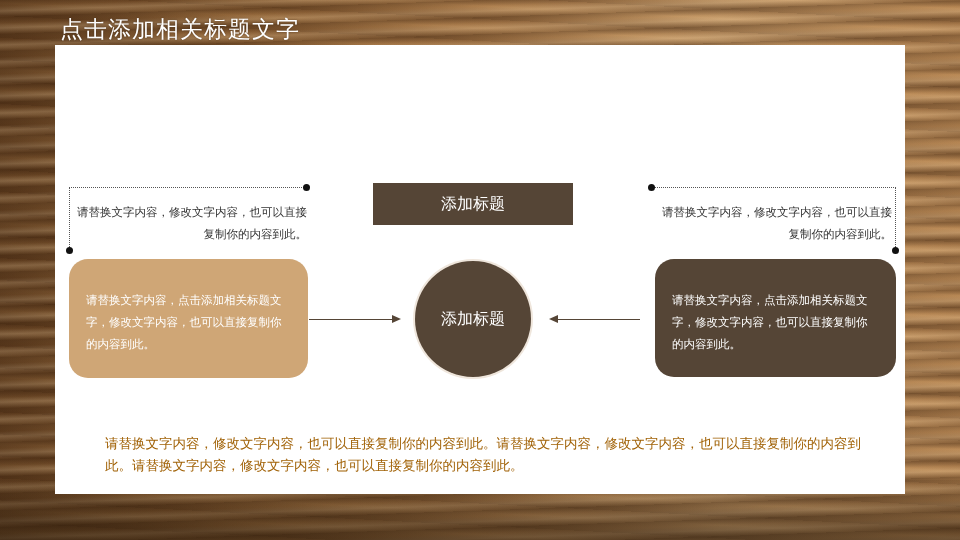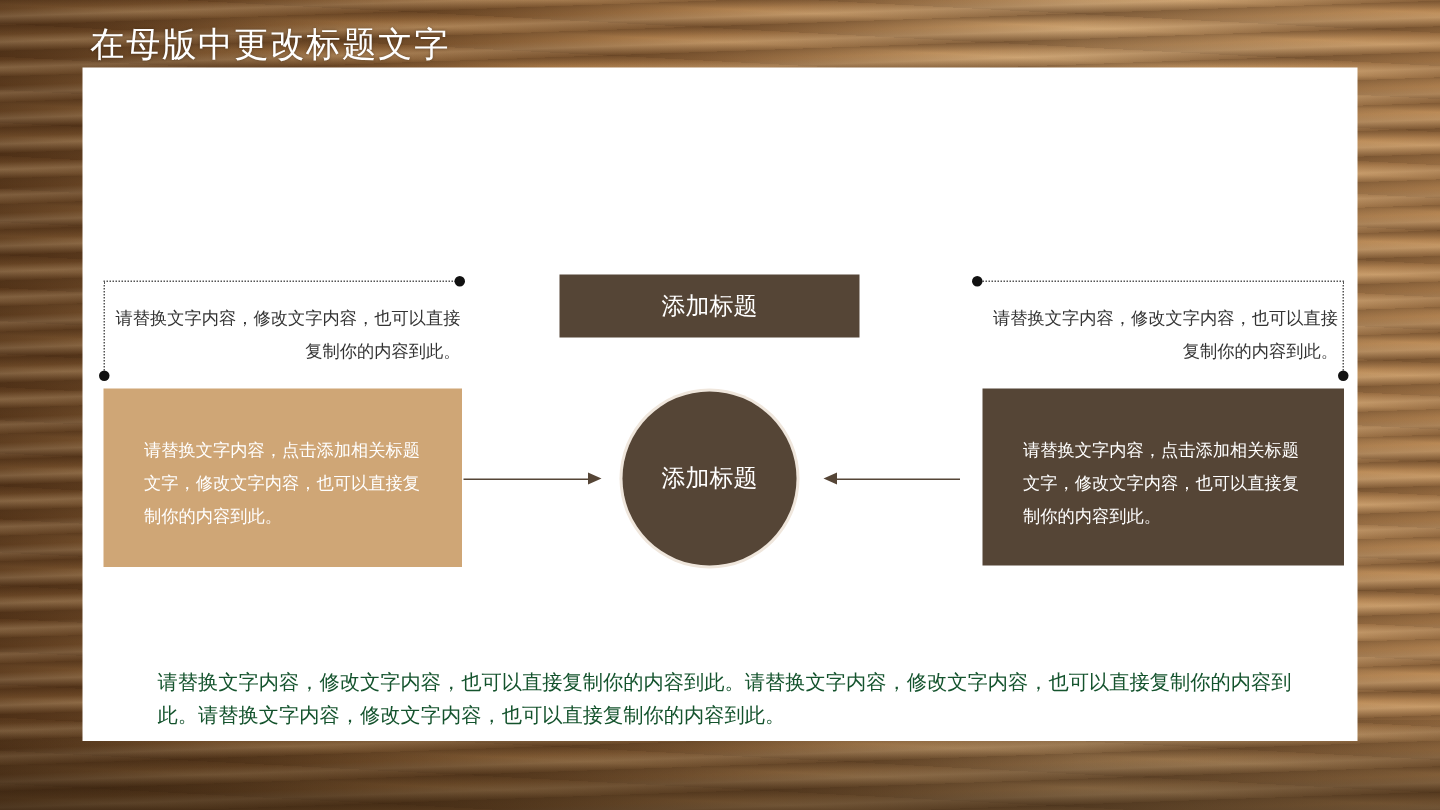--- a/index.html
+++ b/index.html
@@ -33,22 +33,22 @@
   .note-right { left: 651px; top: 187px; border-left: none; border-bottom: none; width: 245px; }
   .dot {
     position: absolute; width: 7px; height: 7px; border-radius: 50%; background: #111;
   }
   .note-text {
     position: absolute; font-size: 11.5px; line-height: 22px; color: #333;
     width: 230px;
     text-align: right;
   }
   .card {
-    position: absolute; box-sizing: border-box; padding: 30px 26px 0 27px;
-    color: #fff; font-size: 11.5px; line-height: 22px;
+    position: absolute; box-sizing: border-box; padding: 30px 26px 0 17px;
+    color: #fff; font-size: 11.5px; line-height: 22px; border-radius: 19px;
   }
   .card-left { left: 69px; top: 259px; width: 239px; height: 119px; background: #cfa676; }
   .card-right { left: 655px; top: 259px; width: 241px; height: 118px; background: #554536; }
   .title-bar {
     position: absolute; left: 373px; top: 183px; width: 200px; height: 42px;
     background: #554536; color: #fff; font-size: 16px;
     display: flex; align-items: center; justify-content: center;
   }
   .circle {
     position: absolute; left: 415px; top: 261px; width: 116px; height: 116px;
@@ -63,30 +63,30 @@
     position: absolute; width: 0; height: 0;
     border-top: 4px solid transparent; border-bottom: 4px solid transparent;
     border-left: 9px solid #554536;
   }
   .arrow-head-left {
     position: absolute; width: 0; height: 0;
     border-top: 4px solid transparent; border-bottom: 4px solid transparent;
     border-right: 9px solid #554536;
   }
   .bottom-text {
-    position: absolute; left: 105px; top: 444px; width: 760px;
-    font-size: 13.5px; line-height: 22px; color: #14532d;
+    position: absolute; left: 105px; top: 432px; width: 760px;
+    font-size: 13.5px; line-height: 22px; color: #a16207;
   }
 </style>
 </head>
 <body>
 
 <div class="wood-dark-bottom"></div>
 
-<div class="slide-title">在母版中更改标题文字</div>
+<div class="slide-title">点击添加相关标题文字</div>
 
 <div class="panel"></div>
 
 <div class="note-box note-left"></div>
 <div class="dot" style="left:303px; top:184px;"></div>
 <div class="dot" style="left:66px; top:247px;"></div>
 <div class="note-text" style="left:77px; top:201px;">请替换文字内容，修改文字内容，也可以直接复制你的内容到此。</div>
 
 <div class="card card-left">
   <span>请替换文字内容，点击添加相关标题文字，修改文字内容，也可以直接复制你的内容到此。</span>

